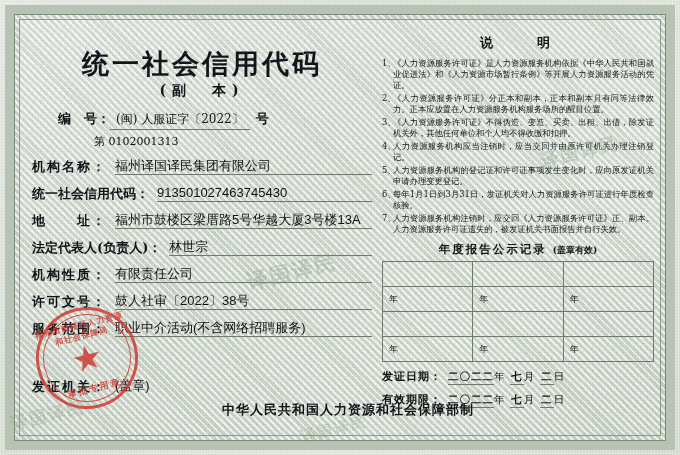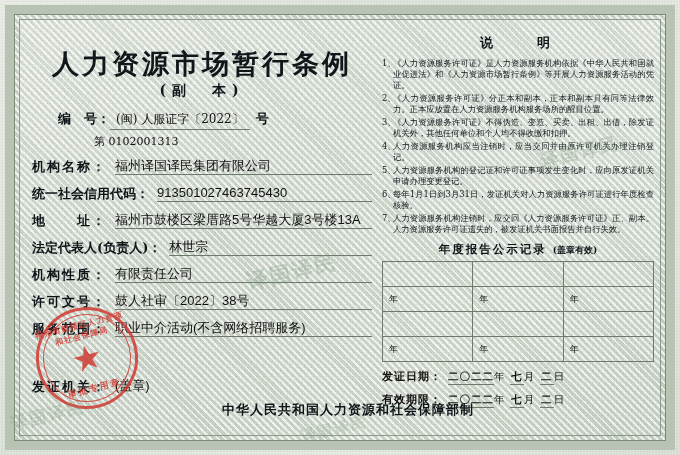--- a/index.html
+++ b/index.html
@@ -159,21 +159,21 @@
   <div class="frame-outer"></div>
   <div class="frame-mid"></div>
   <div class="frame-in"></div>
   <div class="guilloche"></div>
 
   <div class="content">
 
     <div class="columns">
 
       <div class="left">
-        <div class="title">人力资源市场暂行条例</div>
+        <div class="title">统一社会信用代码</div>
         <div class="subtitle">(副　本)</div>
 
         <div class="numrow">
           <span class="lbl">编　号：</span>
           <span class="numline">(闽) 人服证字〔2022〕</span>
           <span class="lbl" style="margin-left:6px">号</span>
         </div>
         <div class="num2">第 0102001313</div>
 
         <div class="row">

